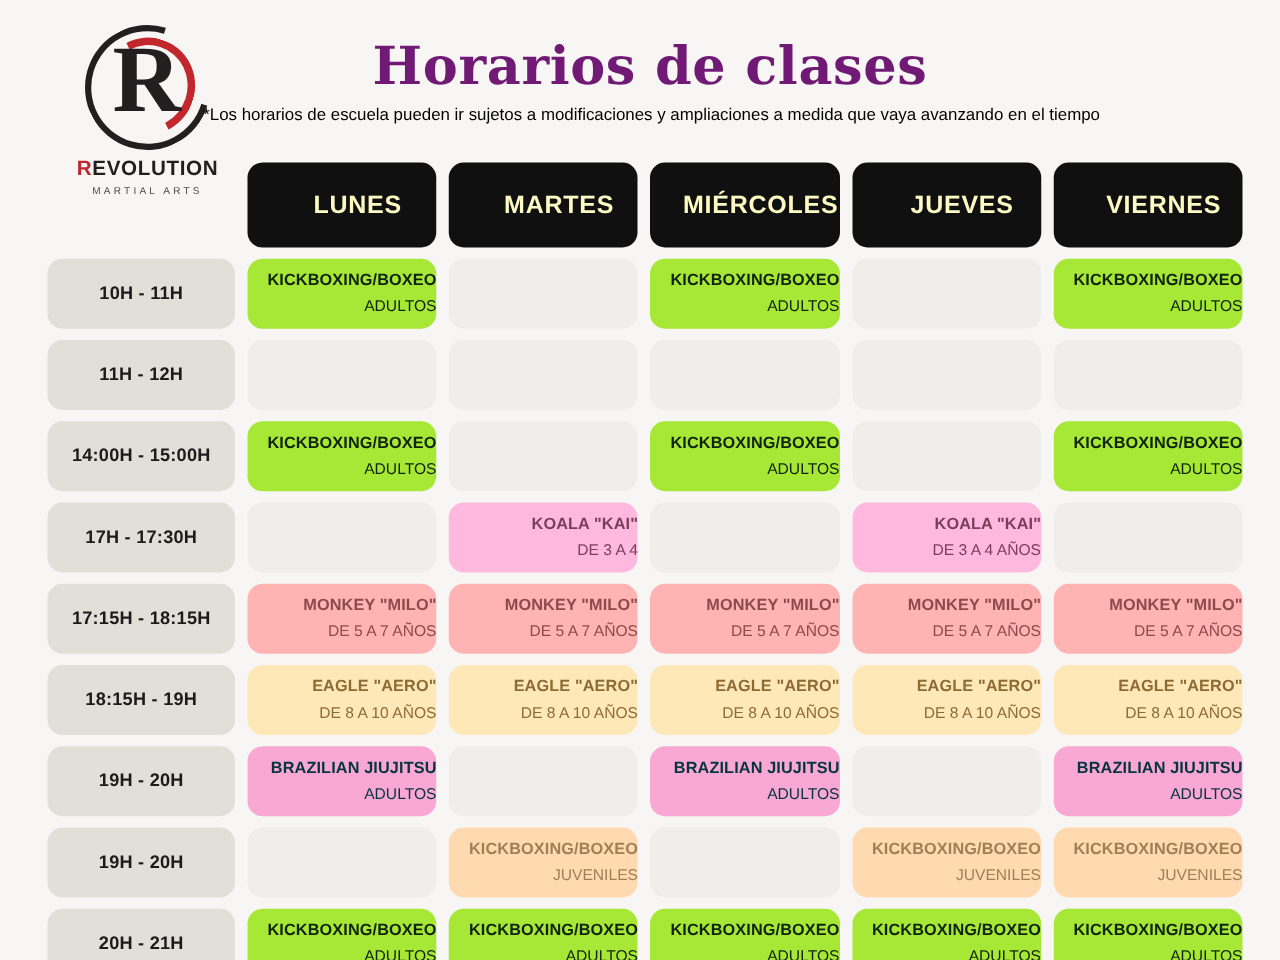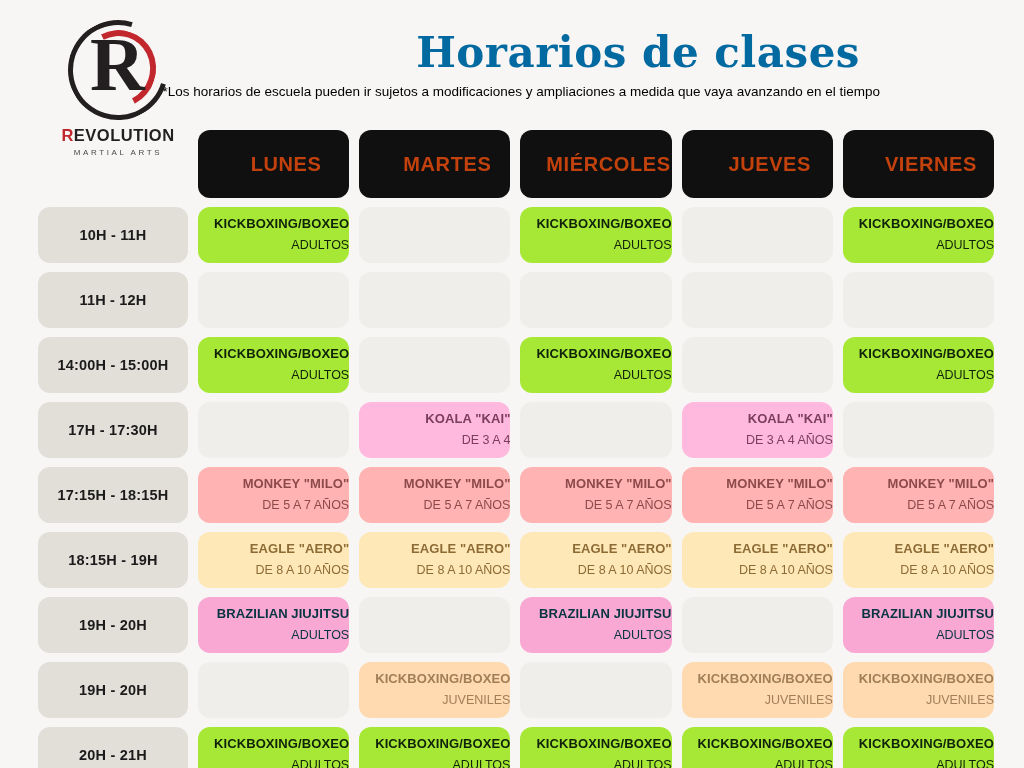--- a/index.html
+++ b/index.html
@@ -88,25 +88,25 @@
     letter-spacing: 2.6px;
     color: #4a4a4a;
     white-space: nowrap;
   }
 
   .title {
     position: absolute;
     left: 180px;
     top: 28px;
     width: 680px;
-    text-align: right;
+    text-align: center;
     font-family: "DejaVu Serif", serif;
     font-weight: bold;
     font-size: 42px;
-    color: #0369a1;
+    color: #701a75;
     letter-spacing: 0.5px;
   }
   .subtitle {
     position: absolute;
     left: 160px;
     top: 82px;
     width: 720px;
     text-align: right;
     font-size: 13.5px;
     color: #000000;
@@ -131,21 +131,21 @@
     margin-right: 10px;
   }
   .daycell {
     flex: 1 1 0;
     margin-right: 10px;
   }
   .daycell:last-child { margin-right: 0; }
 
   .dayhead {
     background: #101010;
-    color: #c2410c;
+    color: #fef9c3;
     border-radius: 12px;
     height: 68px;
     display: flex;
     align-items: center;
     justify-content: center;
     font-size: 20px;
     font-weight: bold;
     letter-spacing: 0.6px;
     padding-left: 25px;
   }

